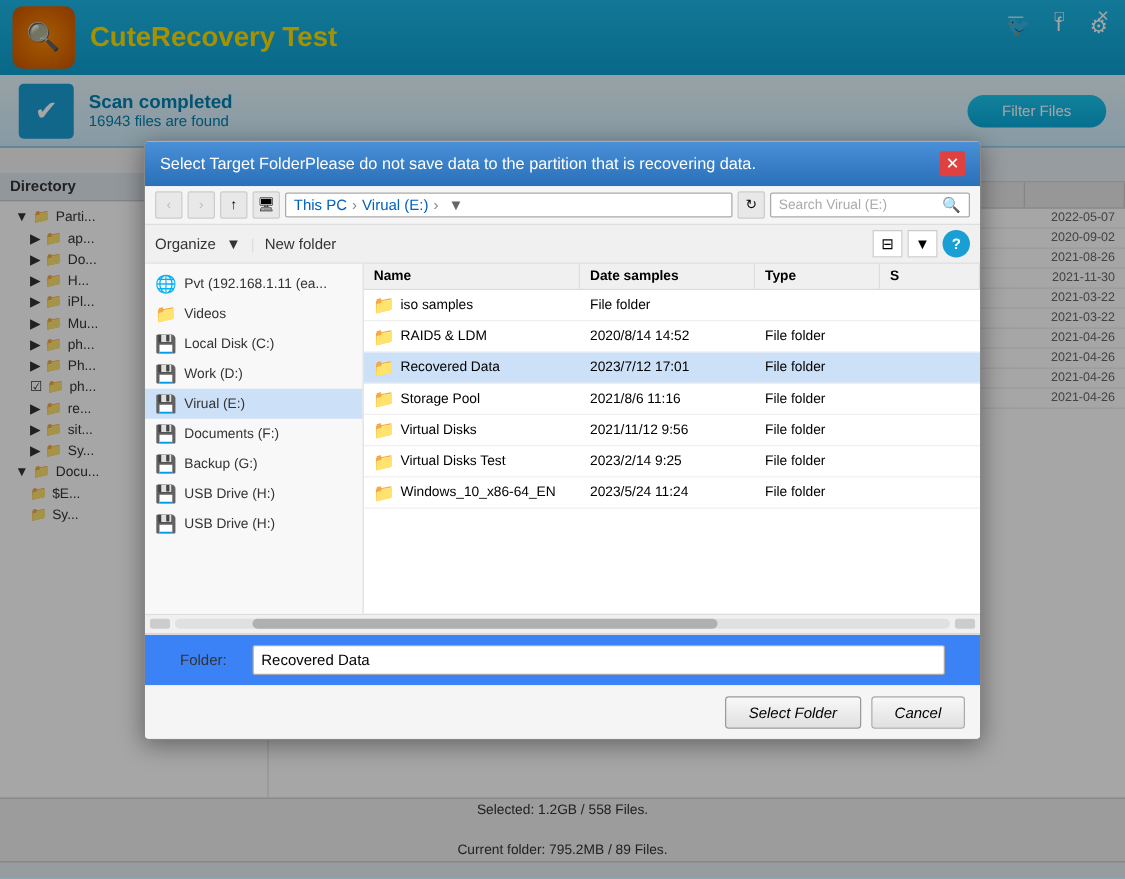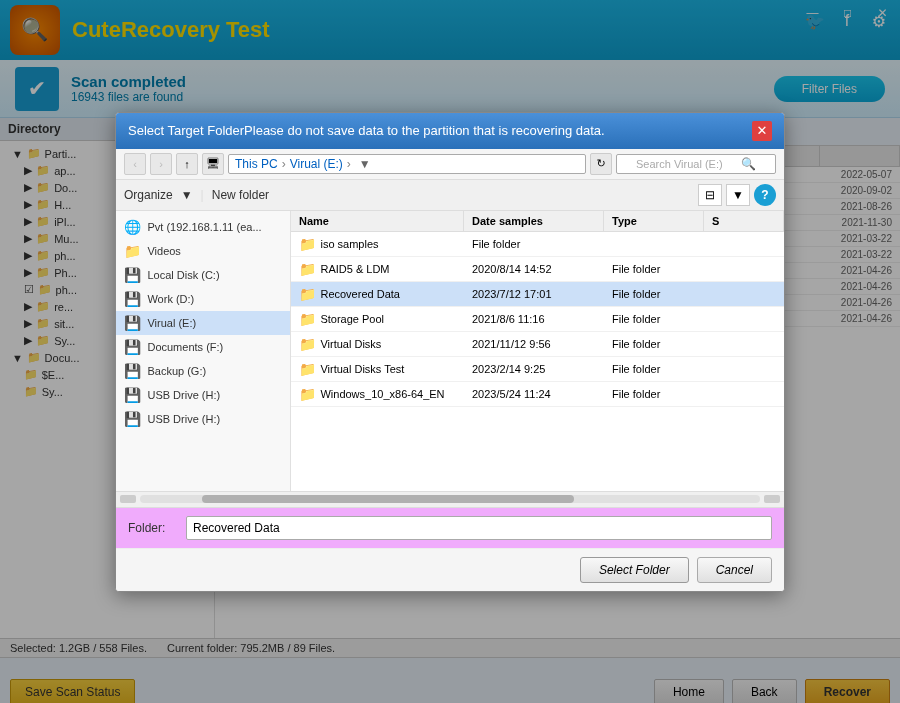--- a/index.html
+++ b/index.html
@@ -93,20 +93,21 @@
       height: 520px;
       background: #f5f5f5;
     }
 
     
     .left-panel {
       width: 215px;
       background: white;
       border-right: 1px solid #ddd;
       overflow: hidden;
+      margin-top: 20px;
     }
     .panel-header {
       background: #e0e8f0;
       padding: 4px 8px;
       font-weight: bold;
       font-size: 12px;
       color: #333;
       border-bottom: 1px solid #ccc;
     }
     .tree-area {
@@ -177,20 +178,21 @@
     
     .status-bar {
       background: #f0f0f0;
       border-top: 1px solid #ccc;
       padding: 3px 10px;
       font-size: 11px;
       color: #333;
       display: flex;
       align-items: center;
       gap: 20px;
+      flex-direction: column;
     }
 
     
     .action-bar {
       background: #e8f0f8;
       border-top: 1px solid #ccc;
       padding: 21px 10px;
       display: flex;
       align-items: center;
       gap: 8px;
@@ -300,21 +302,21 @@
       font-size: 12px;
       display: flex;
       align-items: center;
       gap: 4px;
       color: #0060c0;
     }
     .search-box {
       background: white;
       border: 1px solid #aaa;
       border-radius: 2px;
-      padding: 2px 19px;
+      padding: 2px 6px;
       font-size: 12px;
       display: flex;
       align-items: center;
       gap: 4px;
       width: 160px;
       color: #888;
     }
     .dialog-toolbar {
       background: #f0f0f0;
       border-bottom: 1px solid #ddd;
@@ -426,23 +428,23 @@
     }
     .hscroll-thumb {
       position: absolute;
       left: 10%;
       width: 60%;
       height: 100%;
       background: #b0b0b0;
       border-radius: 4px;
     }
     .dialog-footer {
-      background: #f0abfc;
+      background: #3b82f6;
       border-top: 1px solid #ddd;
-      padding: 8px 12px;
+      padding: 8px 28px;
       display: flex;
       align-items: center;
       gap: 8px;
     }
     .folder-label {
       font-size: 12px;
       color: #333;
       width: 50px;
     }
     .folder-input {

